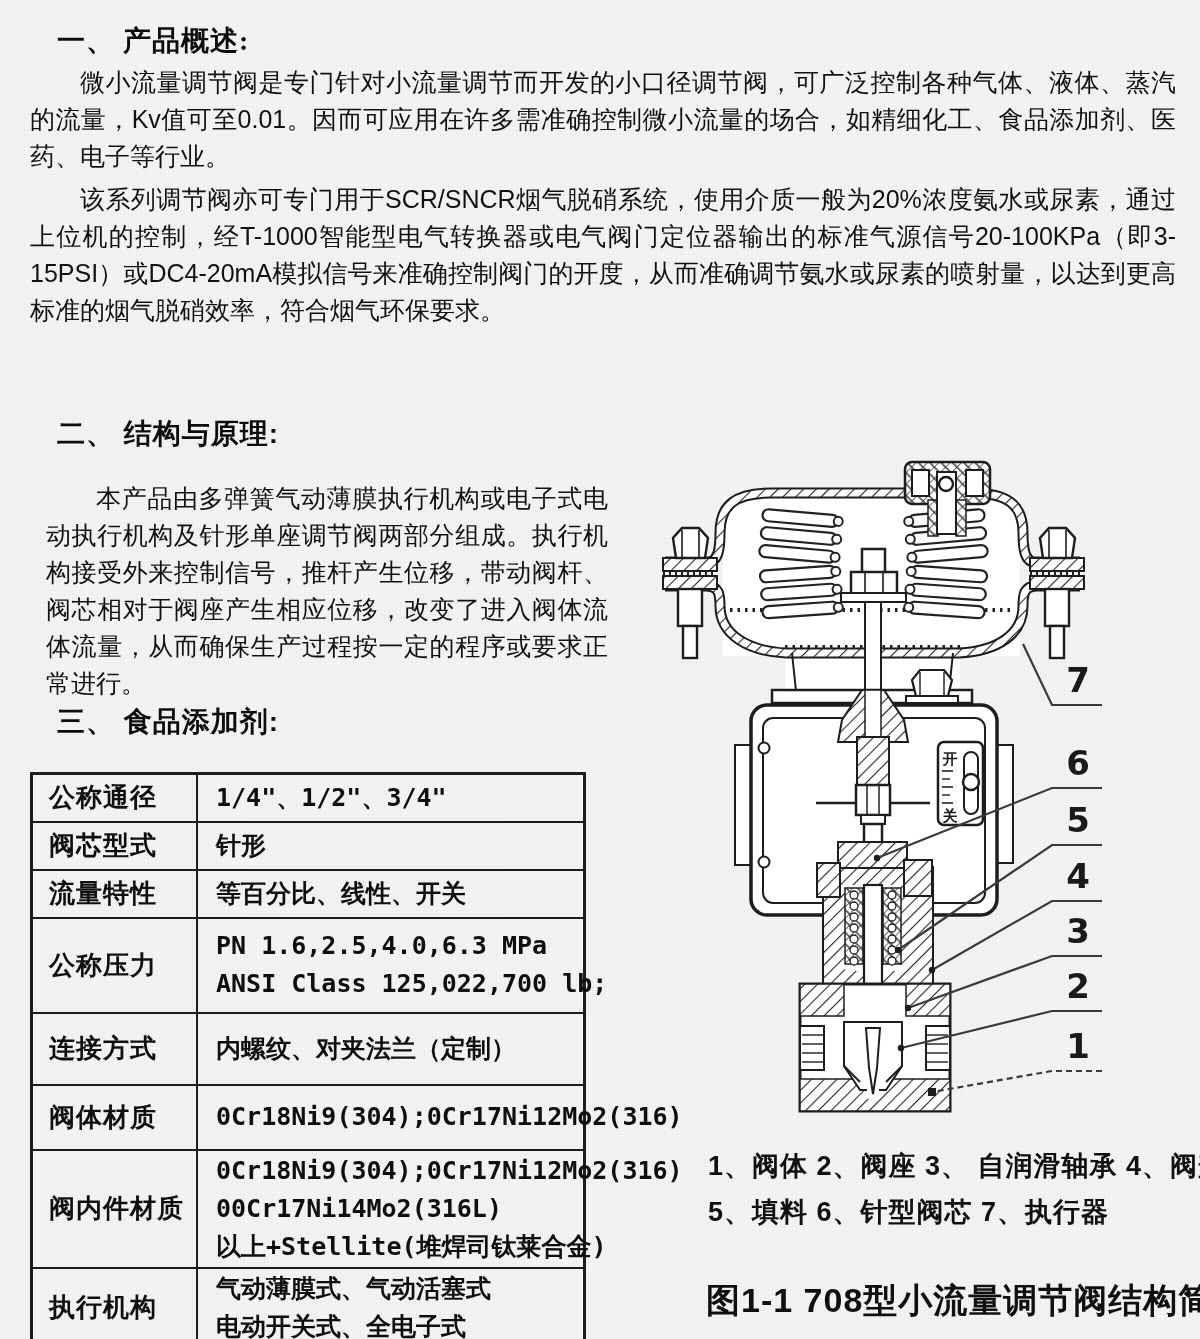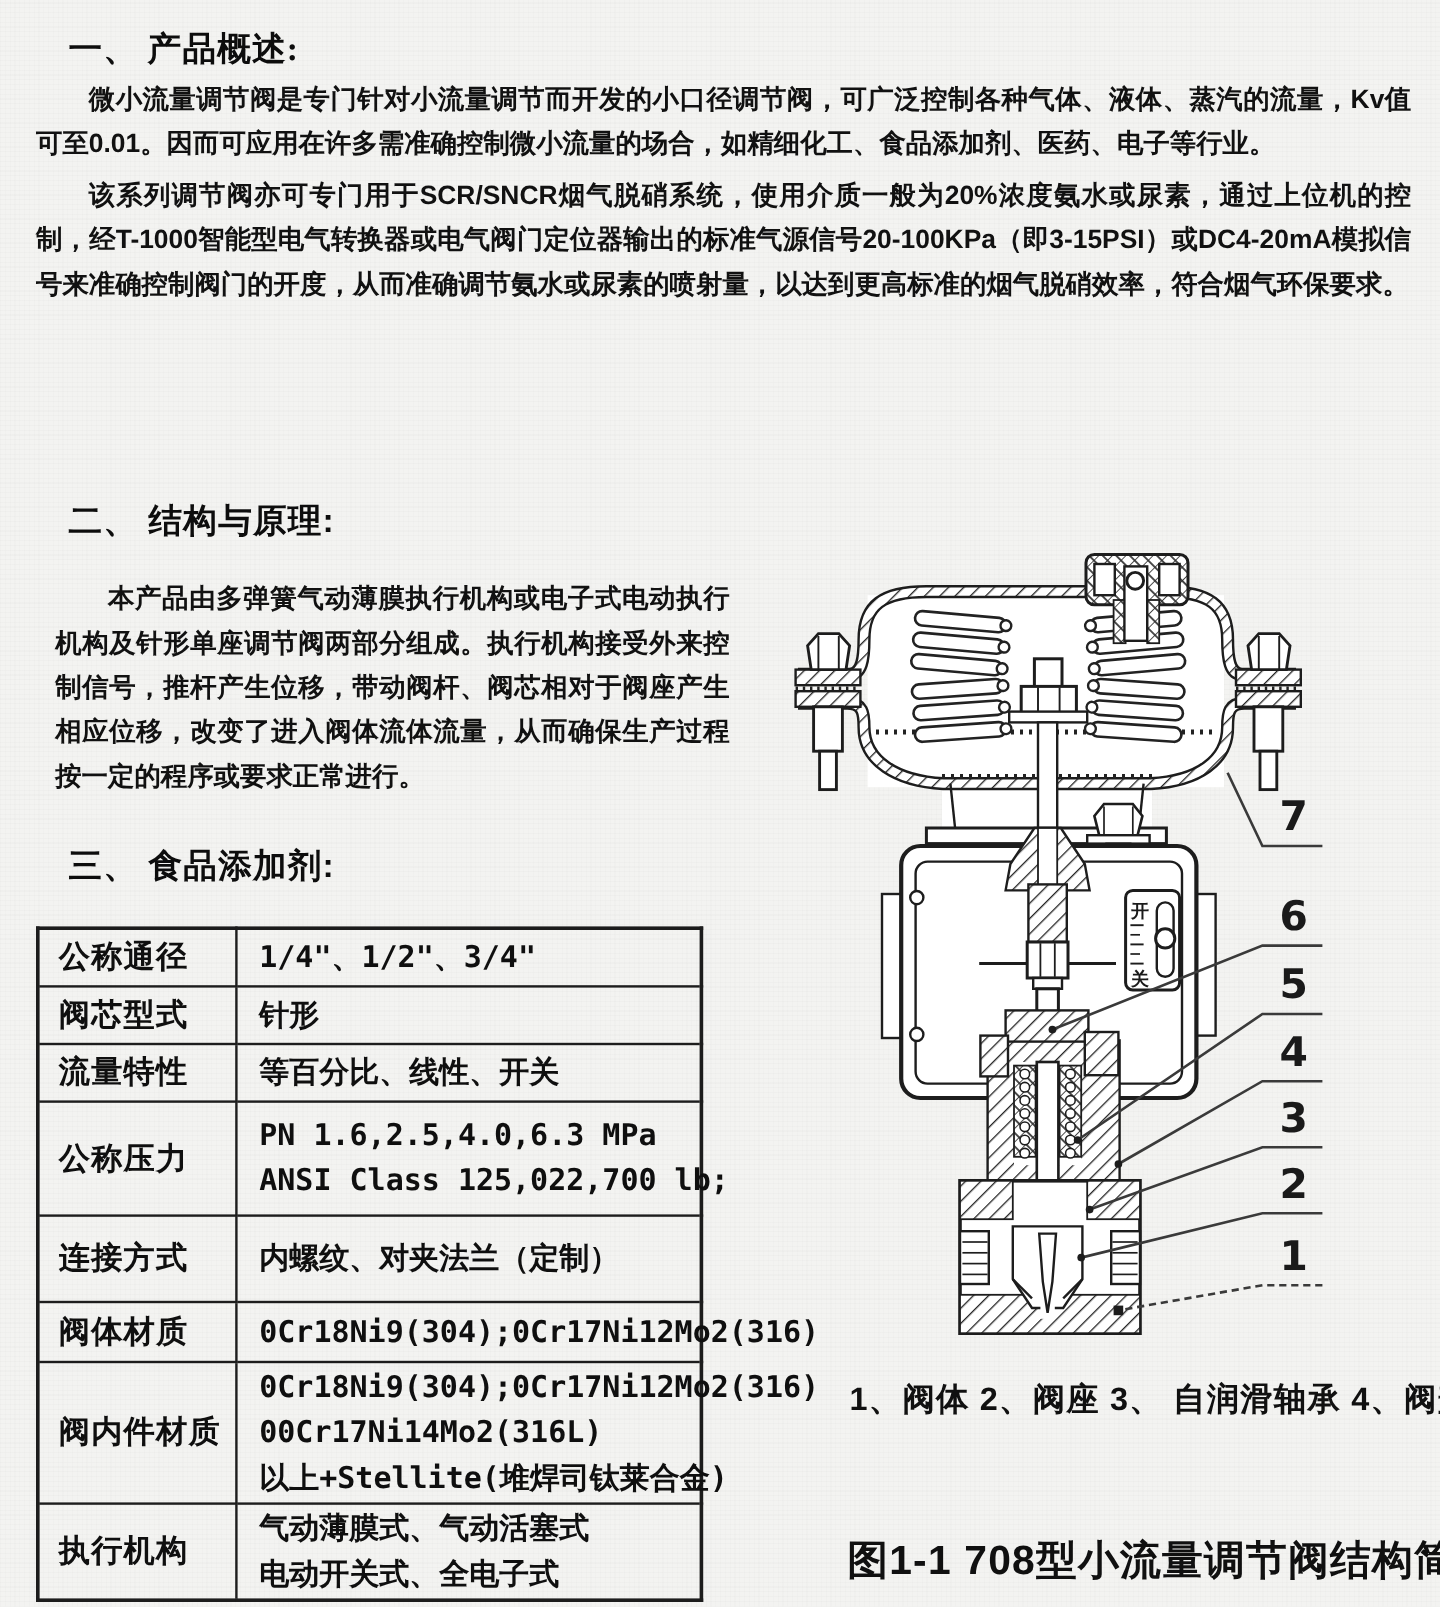--- a/index.html
+++ b/index.html
@@ -12,35 +12,35 @@
   }
   .page{position:absolute;inset:0;
     background:
       repeating-linear-gradient(0deg, rgba(0,0,0,0.015) 0 1px, transparent 1px 4px),
       repeating-linear-gradient(90deg, rgba(0,0,0,0.012) 0 1px, transparent 1px 4px),
       #f3f3f1;}
   .h{position:absolute;font-weight:700;font-size:28px;letter-spacing:1px;color:#0d0d0d;white-space:nowrap;}
   #h1{left:57px;top:22px;font-family:Liberation Serif, serif;}
   #h2{left:57px;top:415px;}
   #h3{left:57px;top:703px;}
-  .para{position:absolute;font-size:22px;line-height:37px;font-weight:700;
+  .para{position:absolute;font-size:25px;line-height:37px;font-weight:400;
         text-align:justify;color:#111;}
   .para p{margin:0 0 6px 0;text-indent:2em;}
   #block1{left:30px;top:64px;width:1146px;}
   #block2{left:46px;top:440px;width:562px;margin-top:40px;}
   table#params{position:absolute;left:30px;top:772px;width:556px;
      border-collapse:collapse;table-layout:fixed;padding-left:25px;}
   #params td{border:2px solid #1d1d1d;vertical-align:middle;}
   #params .lbl{width:146px;font-size:26px;font-weight:700;padding-left:16px;letter-spacing:1px;color:#0f0f0f;}
   #params .val{font-size:25px;font-weight:700;padding-left:18px;color:#0f0f0f;
      font-family:"DejaVu Sans Mono","Liberation Sans",sans-serif;}
   #params .vline{line-height:38px;white-space:nowrap;}
   #params tr{border:2px solid #1d1d1d;}
   table#params{border:3px solid #1d1d1d;}
-  .r48{height:48px;} .r95{height:95px;margin-top:20px;} .r72{height:72px;} .r51{height:50px;}
+  .r48{height:48px;} .r95{height:95px;margin-top:20px;} .r72{height:72px;} .r51{height:65px;}
   .r117{height:117px;} .r77{height:77px;}
   .legend{position:absolute;font-size:27px;font-weight:700;letter-spacing:1px;color:#101010;white-space:nowrap;}
   #legend1{left:708px;top:1148px;}
   #legend2{left:708px;top:1194px;}
   #figcap{left:706px;top:1278px;font-size:34px;}
   #drawing{position:absolute;left:620px;top:430px;}
   svg text.co{font-family:"DejaVu Sans","Liberation Sans",sans-serif;font-size:34px;font-weight:600;fill:#1a1a1a;}
   svg text.ind{font-family:"DejaVu Sans","Liberation Sans",sans-serif;font-size:15px;font-weight:700;fill:#1a1a1a;}
 </style>
 </head>
@@ -339,15 +339,16 @@
       <text class="co" x="458" y="345" text-anchor="middle">6</text>
       <text class="co" x="458" y="402" text-anchor="middle">5</text>
       <text class="co" x="458" y="458" text-anchor="middle">4</text>
       <text class="co" x="458" y="513" text-anchor="middle">3</text>
       <text class="co" x="458" y="568" text-anchor="middle">2</text>
       <text class="co" x="458" y="628" text-anchor="middle">1</text>
     </g>
   </svg>
 
   <div class="legend" id="legend1">1、阀体 2、阀座 3、 自润滑轴承 4、阀盖</div>
+  <div class="legend" id="legend2">5、填料 6、针型阀芯 7、执行器</div>
   <div class="legend" id="figcap">图1-1 708型小流量调节阀结构简图</div>
 
 </div>
 
 </body></html>

